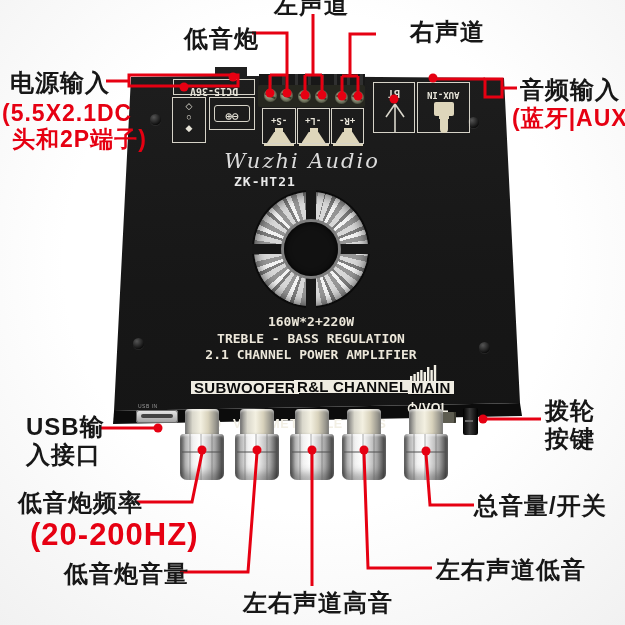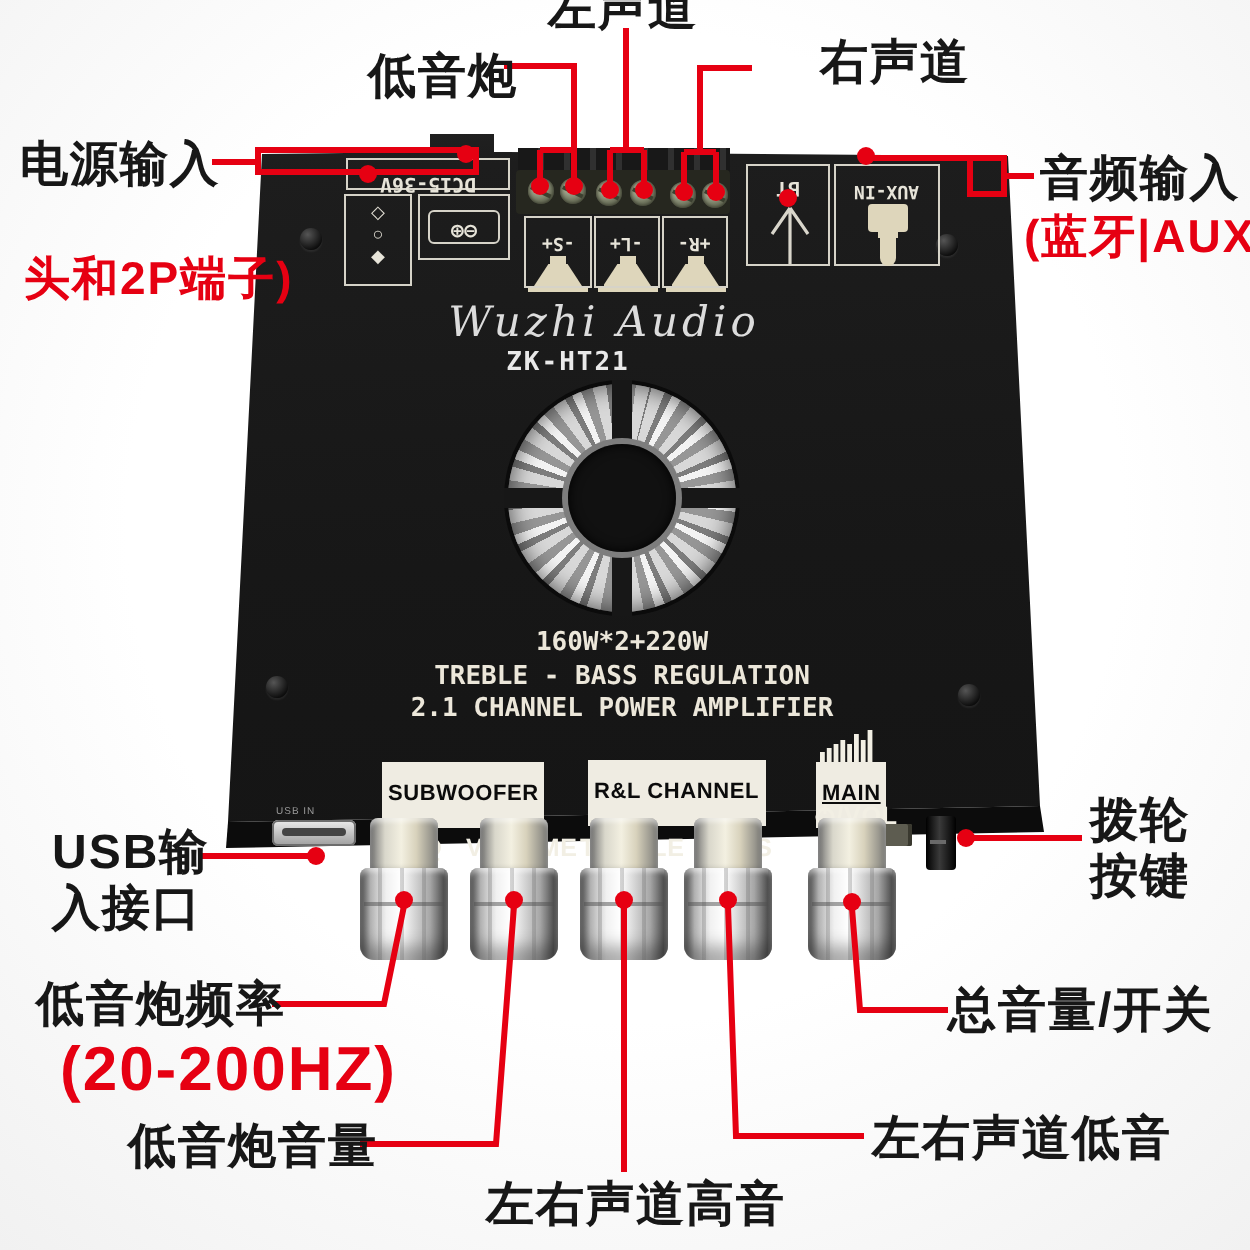--- a/index.html
+++ b/index.html
@@ -43,22 +43,22 @@
   .knob .cap{position:absolute;left:5px;top:0;width:34px;height:28px;border-radius:4px 4px 2px 2px;
     background:linear-gradient(90deg,#6f6f6f 0%,#d9d7cb 22%,#f3f0e1 46%,#d8d2bc 68%,#7b7b78 100%);
     box-shadow:inset 0 2px 2px rgba(255,255,255,.5), inset 0 -2px 3px rgba(0,0,0,.3);}
   .knob .body{position:absolute;left:0;top:25px;width:44px;height:46px;border-radius:4px 4px 7px 7px;
     background:linear-gradient(90deg,#4f4f4f 0%,#b5b5b5 12%,#f1f1f1 30%,#ffffff 46%,#e0e0e0 58%,#a5a5a5 80%,#525252 96%);
     box-shadow:inset 0 -7px 8px rgba(0,0,0,.3), inset 0 2px 2px rgba(255,255,255,.5);}
   .knob .body::before{content:"";position:absolute;inset:0;border-radius:inherit;
     background:repeating-linear-gradient(90deg, rgba(0,0,0,0) 0 9px, rgba(100,100,100,.28) 9px 11px);}
   .knob .body::after{content:"";position:absolute;left:2px;right:2px;top:17px;height:2px;background:rgba(80,80,80,.5);}
   
-  .wbox{position:absolute;background:#efece2;color:#0b0b0b;font-weight:bold;font-size:11px;
-    line-height:13px;height:13px;padding:10px 3px;letter-spacing:.3px;}
+  .wbox{position:absolute;background:#efece2;color:#0b0b0b;font-weight:bold;font-size:15px;
+    line-height:13px;height:13px;padding:0 3px;letter-spacing:.3px;}
   .plabel{position:absolute;color:#f2efe4;font-weight:bold;font-size:12.5px;text-align:center;letter-spacing:.4px;margin-top:22px;}
   
   #fan{position:absolute;left:254px;top:192px;width:114px;height:114px;}
   #fan .ring{position:absolute;inset:0;border-radius:50%;
     background:repeating-conic-gradient(from 15deg,#d8d8d8 0deg 7deg,#7d7d7d 7deg 11deg,#f3f3f3 11deg 16deg,#969696 16deg 22deg);
     box-shadow:inset 0 0 12px rgba(0,0,0,.65), 0 0 0 2px #0b0b0b;}
   #fan .crossv{position:absolute;left:52px;top:-2px;width:10px;height:118px;background:#171717;}
   #fan .crossh{position:absolute;top:52px;left:-2px;width:118px;height:10px;background:#171717;}
   #fan .hub{position:absolute;left:30px;top:30px;width:54px;height:54px;border-radius:50%;
     background:#111;box-shadow:0 0 0 3px #7d7d7d, inset 0 0 6px #000;}
@@ -147,21 +147,21 @@
     <div style="position:relative;height:34px;">
       <div style="position:absolute;left:16px;top:1px;width:20px;height:14px;background:var(--cream);border-radius:2px;"></div>
       <div style="position:absolute;left:21px;top:15px;width:10px;height:3px;background:var(--cream);"></div>
       <div style="position:absolute;left:22px;top:18px;width:8px;height:9px;background:var(--cream);"></div>
       <div style="position:absolute;left:22px;top:27px;width:8px;height:5px;background:var(--cream);border-radius:0 0 4px 4px;"></div>
     </div>
   </div>
 
   <div class="abs" style="left:212px;top:149px;width:180px;text-align:center;
        font-family:'DejaVu Serif',serif;font-style:italic;font-size:21px;color:#dcdcdc;letter-spacing:2px;">Wuzhi Audio</div>
-  <div class="abs mono" style="left:234px;top:174px;width:100px;text-align:center;
+  <div class="abs mono" style="left:234px;top:174px;width:100px;
        font-weight:bold;font-size:13px;color:#e9e9e9;letter-spacing:1px;">ZK-HT21</div>
 
   <div id="fan">
     <div class="ring"></div>
     <div class="crossv"></div>
     <div class="crossh"></div>
     <div class="hub"></div>
   </div>
 
   <div class="spec" style="top:314px;">160W*2+220W</div>
@@ -265,20 +265,21 @@
         <circle cx="364" cy="450" r="4.5"></circle>
       <circle cx="426" cy="451" r="4.5"></circle>
     </g>
   </svg>
 
   <div class="cn" style="left:274px;top:-9px;">左声道</div>
   <div class="cn" style="left:184px;top:25px;">低音炮</div>
   <div class="cn" style="left:378px;top:18px;margin-left:32px;">右声道</div>
 
   <div class="cn" style="left:10px;top:69px;">电源输入</div>
+  <div class="cn red" style="left:2px;top:100px;font-size:23px;">(5.5X2.1DC</div>
   <div class="cn red" style="left:12px;top:126px;font-size:23px;">头和2P端子)</div>
 
   <div class="cn" style="left:520px;top:77px;font-family:Liberation Serif, serif;">音频输入</div>
   <div class="cn red" style="left:512px;top:105px;font-size:23px;">(蓝牙|AUX)</div>
 
   <div class="cn" style="left:26px;top:413px;width:72px;text-align:center;">USB输</div>
   <div class="cn" style="left:18px;top:489px;">低音炮频率</div>
 
   <div class="cn" style="left:26px;top:441px;width:72px;text-align:center;">入接口</div>
   <div class="cn red" style="left:30px;top:521px;font-size:31px;">(20-200HZ)</div>

